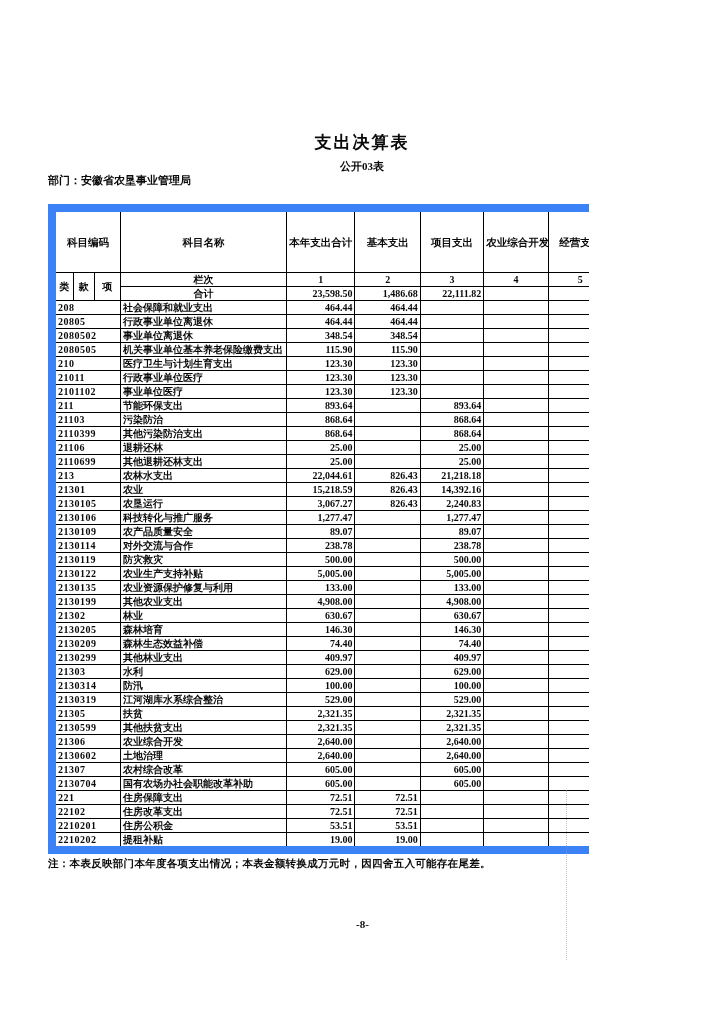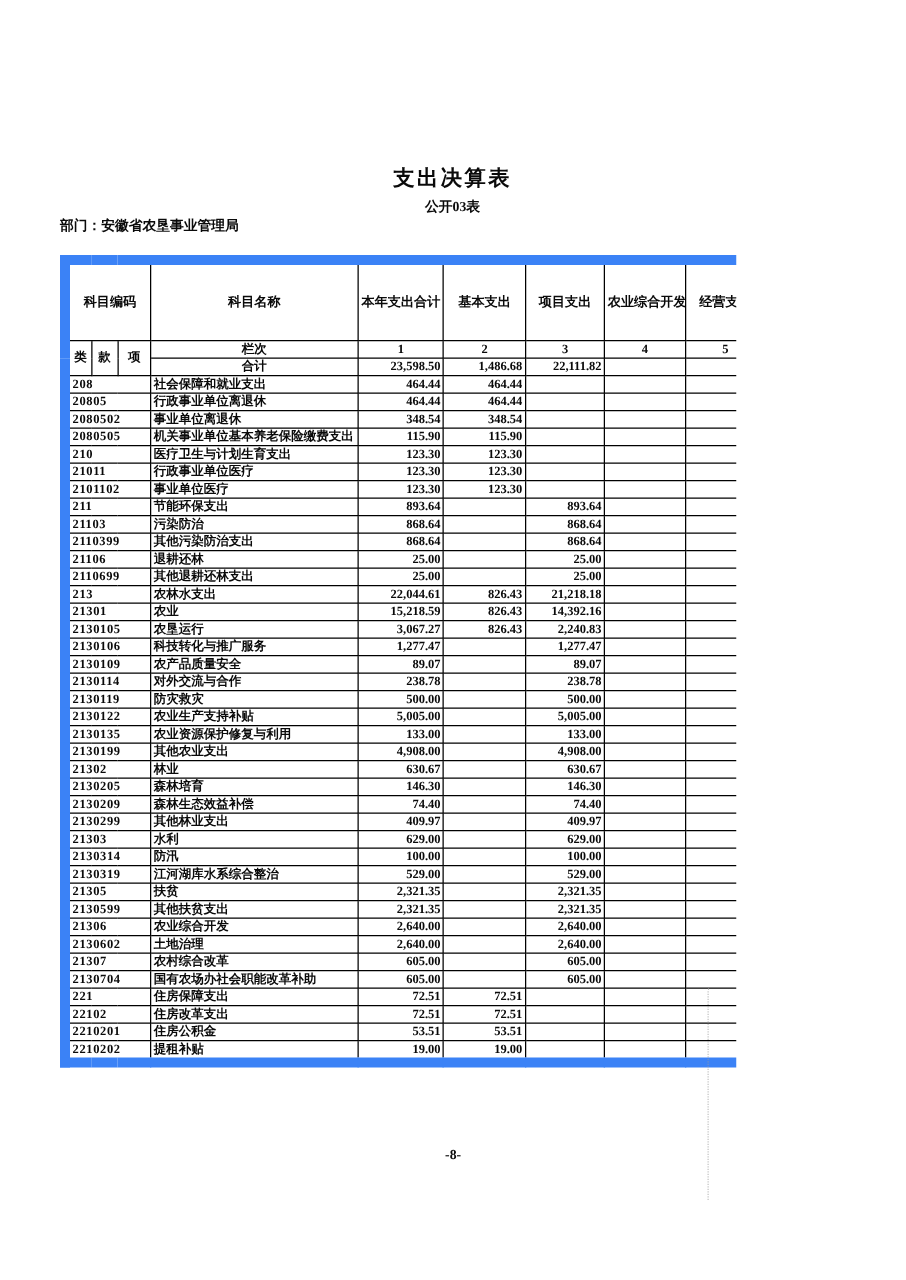--- a/index.html
+++ b/index.html
@@ -552,17 +552,18 @@
         <td class="num">19.00</td>
         <td class="num">19.00</td>
         <td class="num"></td>
         <td class="num"></td>
         <td class="num"></td>
         <td class="num"></td>
       </tr>
         </tbody>
     </table>
 
+    <div class="note">注：本表反映部门本年度各项支出情况；本表金额转换成万元时，因四舍五入可能存在尾差。</div>
   </div>
 
   <div class="page-number">-8-</div>
   <div class="scan-artifact"></div>
 </div>
 
 </body></html>

